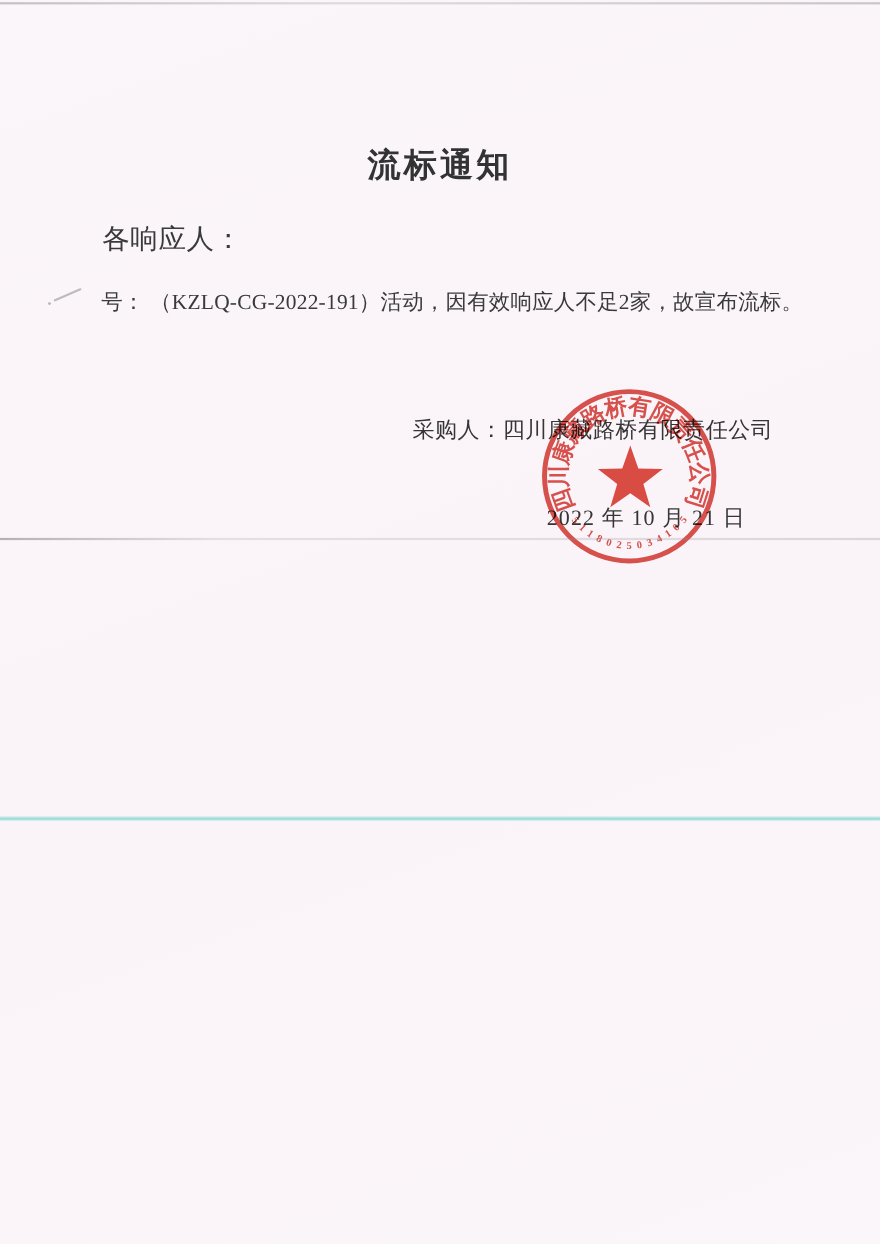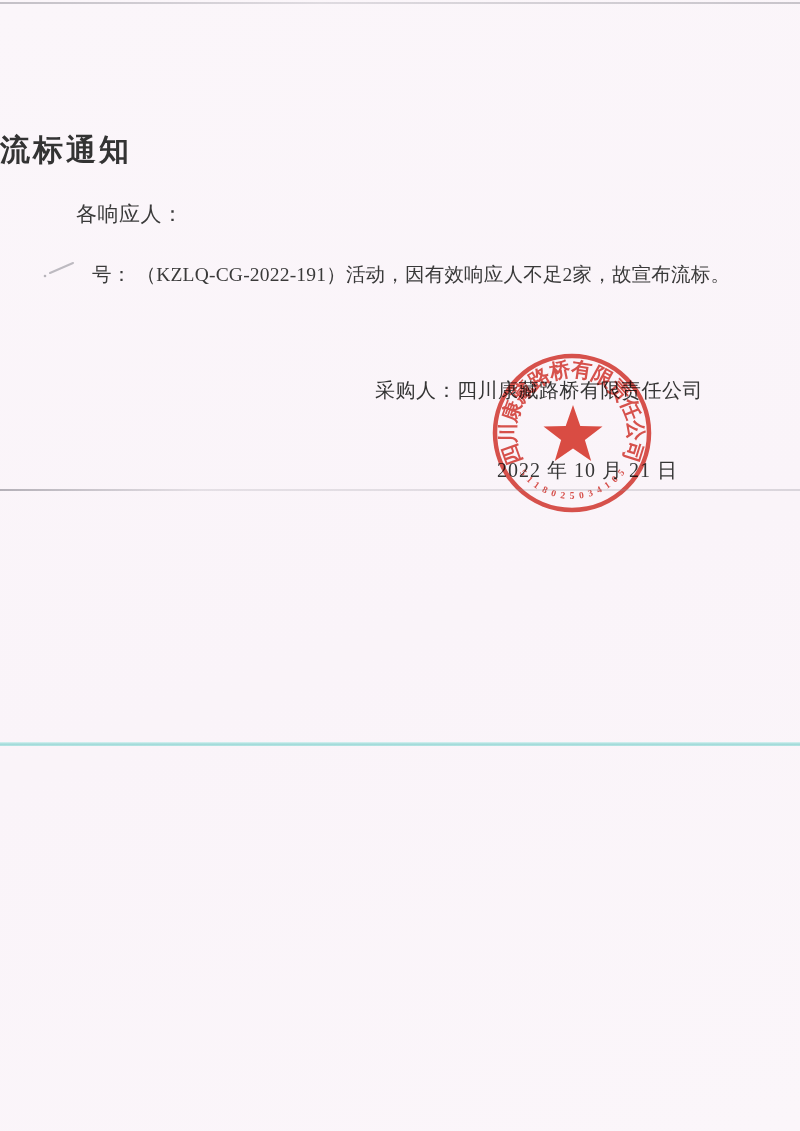--- a/index.html
+++ b/index.html
@@ -4,23 +4,23 @@
 <style>
   html,body{margin:0;padding:0;background:#e9e9ec;}
   .paper{
     position:relative;width:800px;height:1131px;margin:0 auto;
     background:linear-gradient(160deg,#fbf6fa 0%,#faf4f9 55%,#fbf6fa 100%);
     font-family:"Liberation Serif","DejaVu Serif",serif;
     color:#3a3a3a;overflow:hidden;
   }
   .paper-edge{position:absolute;top:2px;left:0;width:100%;height:2px;
     background:linear-gradient(to right,rgba(150,148,156,.55),rgba(170,168,176,.35) 40%,rgba(150,148,156,.5));}
-  .title{position:absolute;top:110px;left:0;width:100%;
+  .title{position:absolute;top:110px;left:0;width:100%;text-align:center;
     font-size:30px;font-weight:700;letter-spacing:3px;color:#333;}
-  .salutation{position:absolute;top:200px;left:76px;font-size:21px;letter-spacing:.5px;}
+  .salutation{position:absolute;top:200px;left:93px;font-size:25px;letter-spacing:.5px;}
   .body-line1{position:absolute;top:231px;left:133px;font-size:19.5px;white-space:nowrap;letter-spacing:.2px;}
   .body-line2{position:absolute;top:261px;left:92px;font-size:19.5px;white-space:nowrap;letter-spacing:.2px;}
   .purchaser{position:absolute;top:377px;left:375px;font-size:20px;white-space:nowrap;letter-spacing:.5px;color:#353535;}
   .date-line{position:absolute;top:457px;left:497px;font-size:20px;white-space:nowrap;letter-spacing:1px;color:#353535;}
   .pencil-mark{position:absolute;left:40px;top:252px;width:44px;height:32px;}
   .seal{position:absolute;left:487px;top:348px;width:170px;height:170px;
     mix-blend-mode:multiply;opacity:.92;filter:blur(.3px);}
   .fold-line{position:absolute;top:489px;left:0;width:100%;height:2px;
     background:linear-gradient(to right,rgba(110,108,118,.5),rgba(140,138,148,.2) 25%,rgba(140,138,148,.24) 70%,rgba(150,148,158,.32));}
   .scan-line{position:absolute;top:742px;left:0;width:100%;height:4px;

